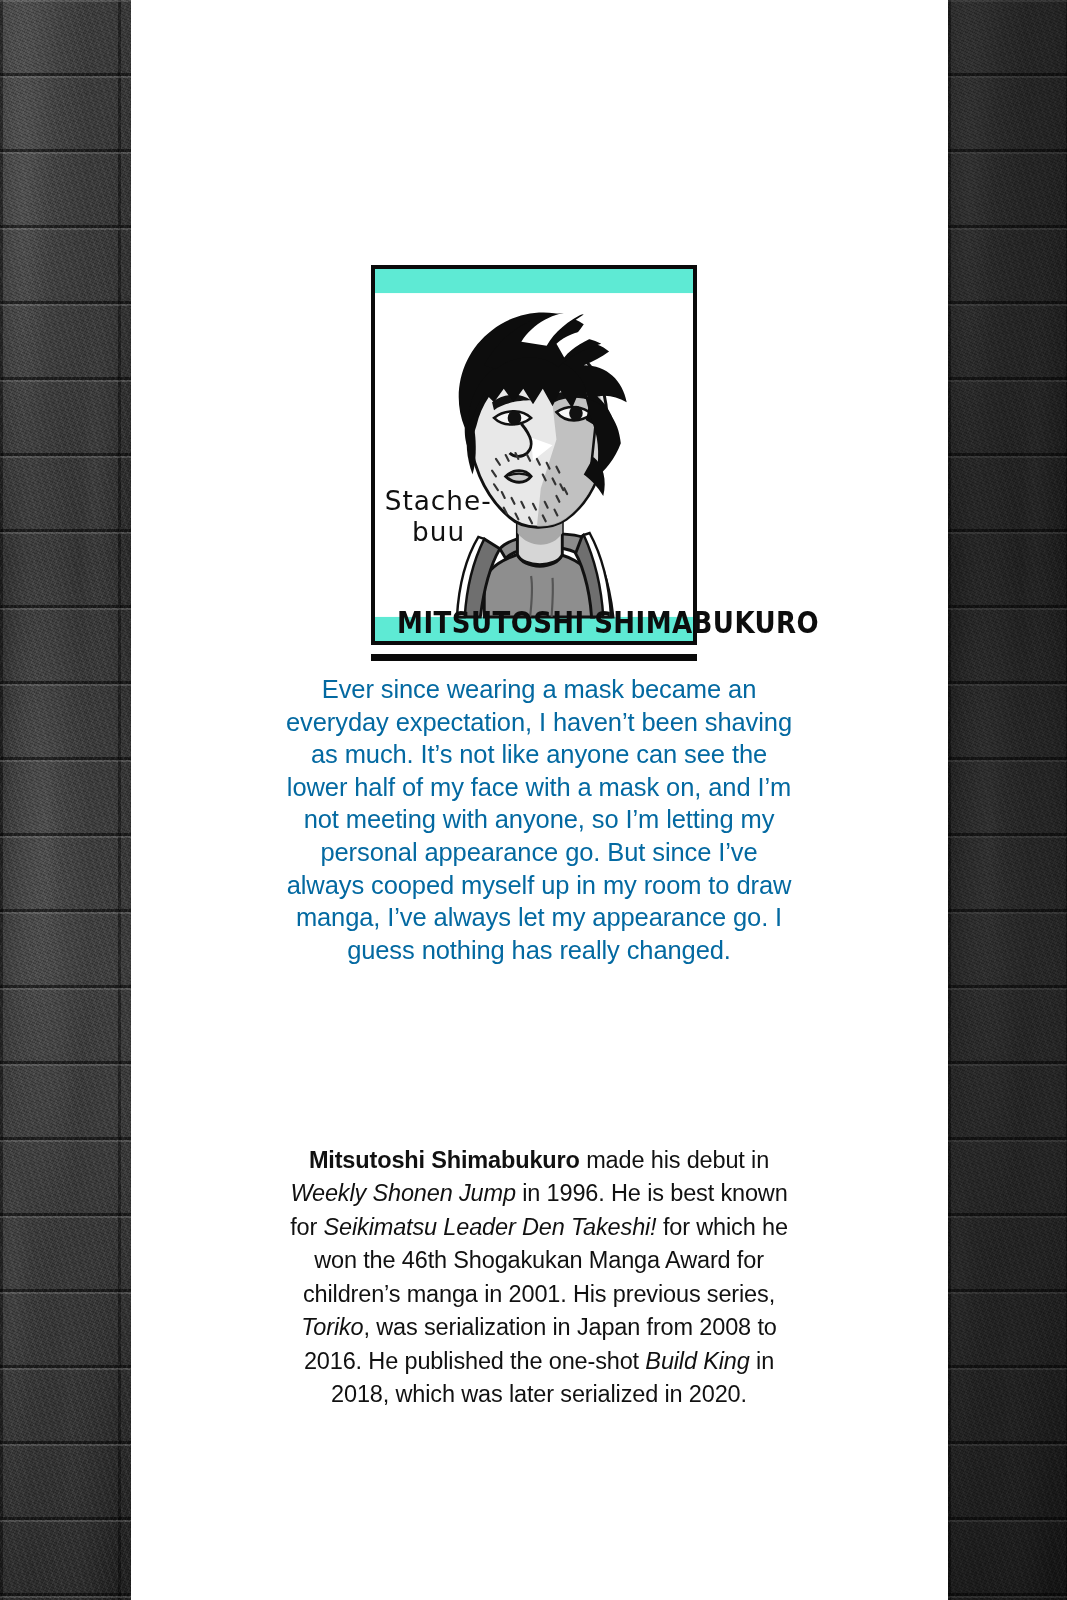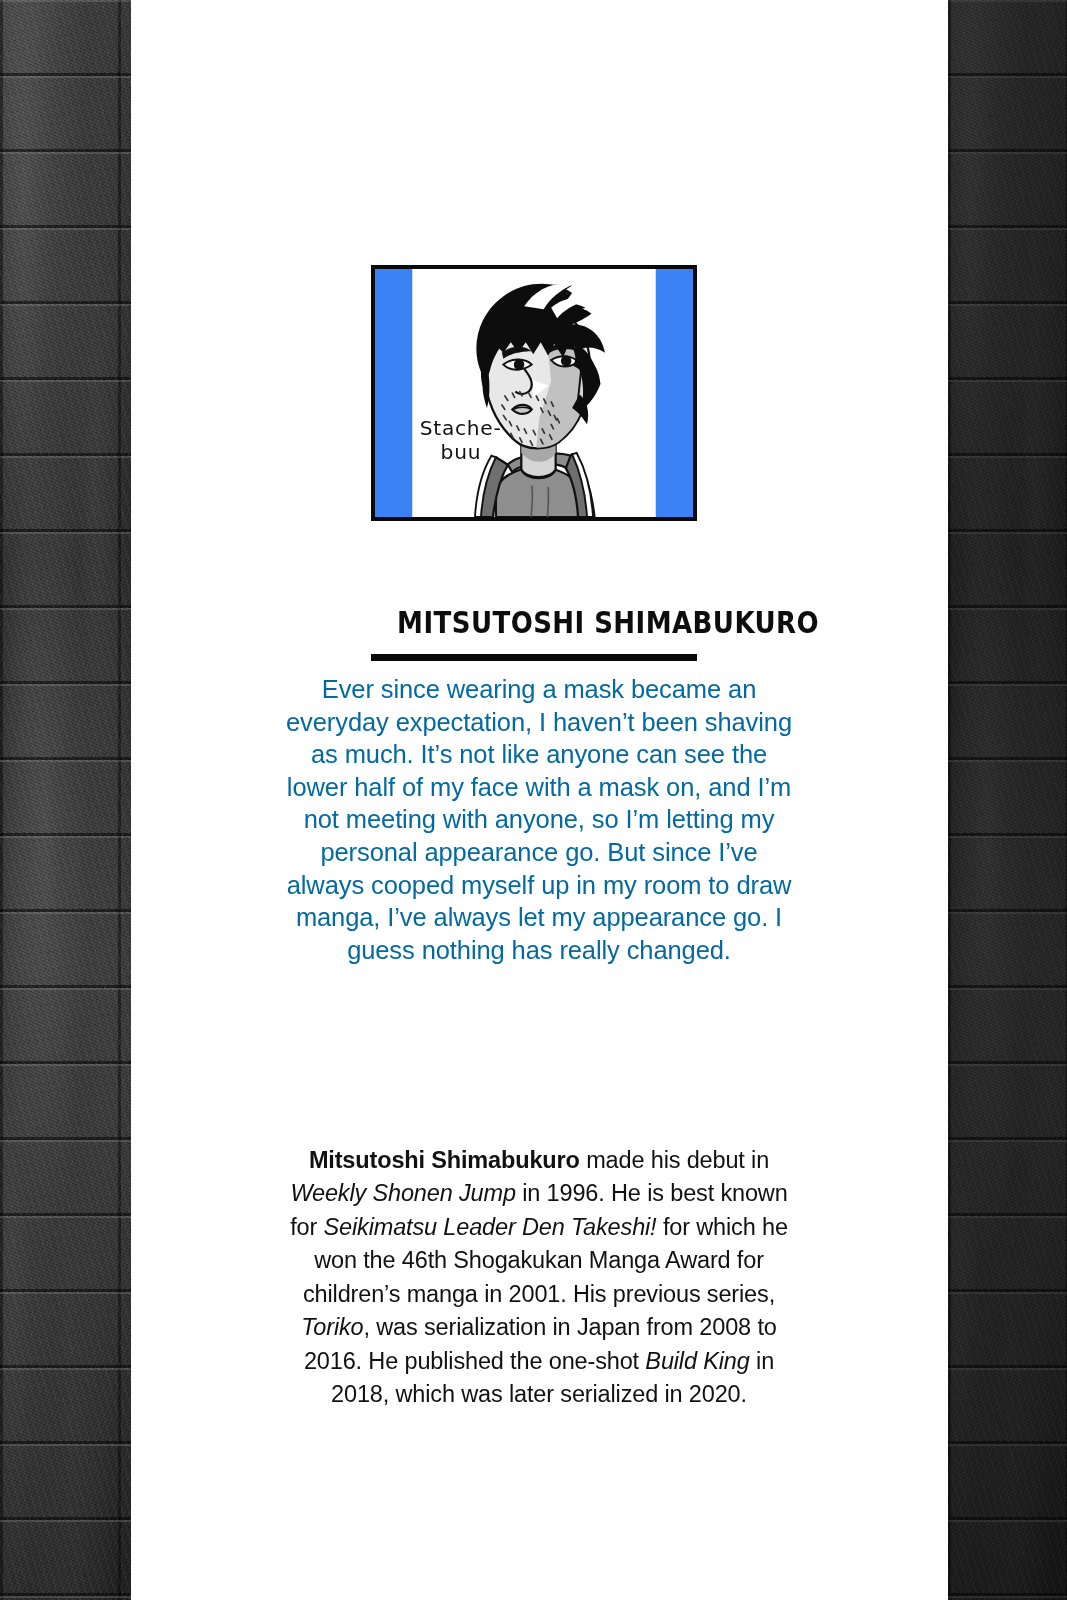--- a/index.html
+++ b/index.html
@@ -91,23 +91,23 @@
     height: 1600px;
     background: #ffffff;
   }
 
   
   #illo-frame {
     position: absolute;
     left: 240px;
     top: 265px;
     width: 326px;
-    height: 256px;
+    height: 380px;
     border: 4px solid #0a0a0a;
-    background: #3b82f6;
+    background: #5eead4;
     box-sizing: border-box;
     overflow: hidden;
   }
   #illo-svg { display: block; width: 100%; height: 100%; }
 
   .handwriting {
     font-family: "DejaVu Sans", sans-serif;
     font-size: 27px;
     fill: #111;
     letter-spacing: 1px;

